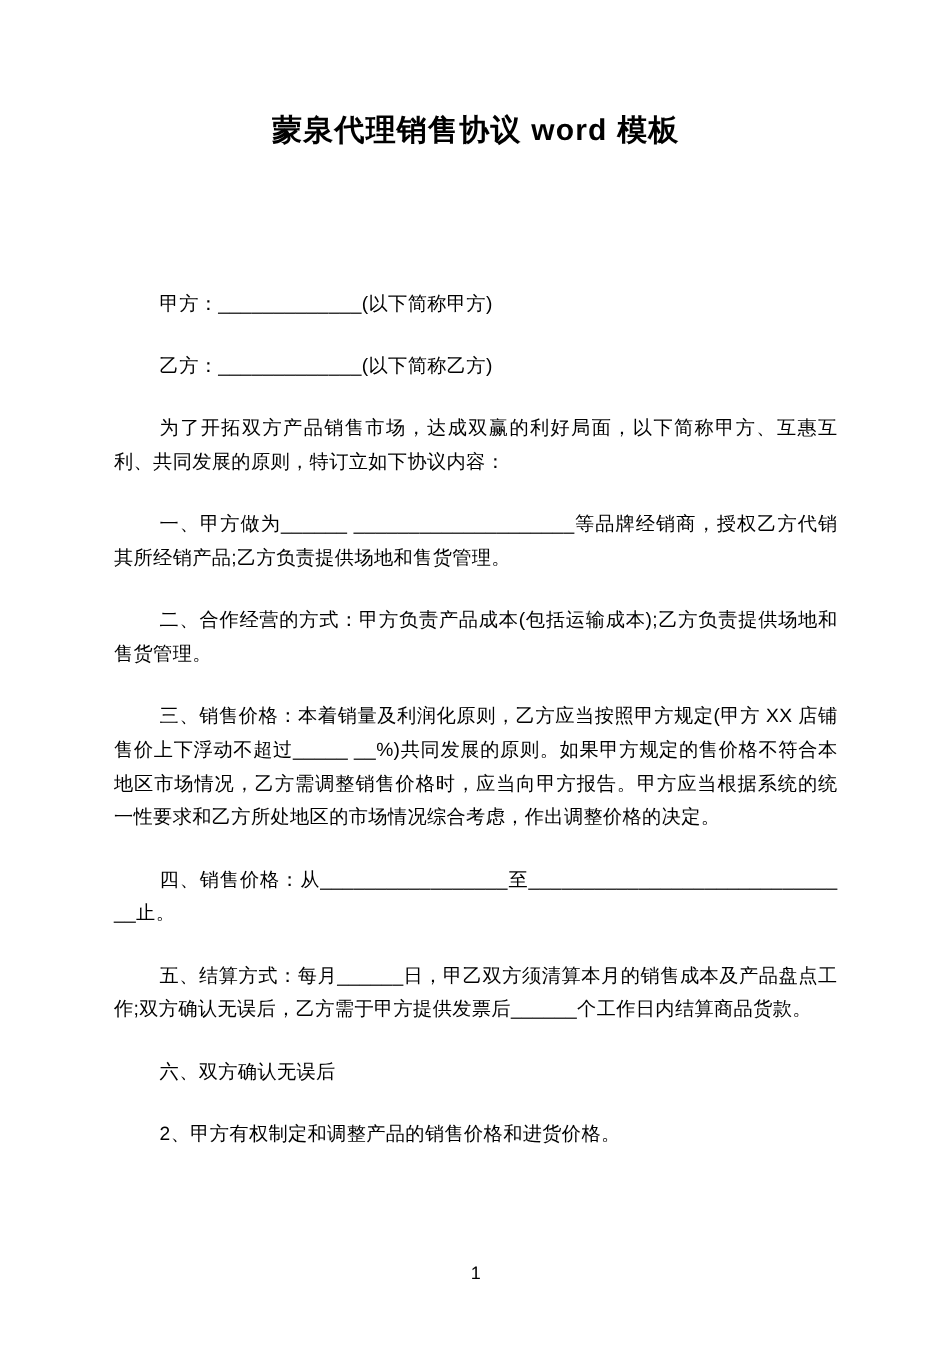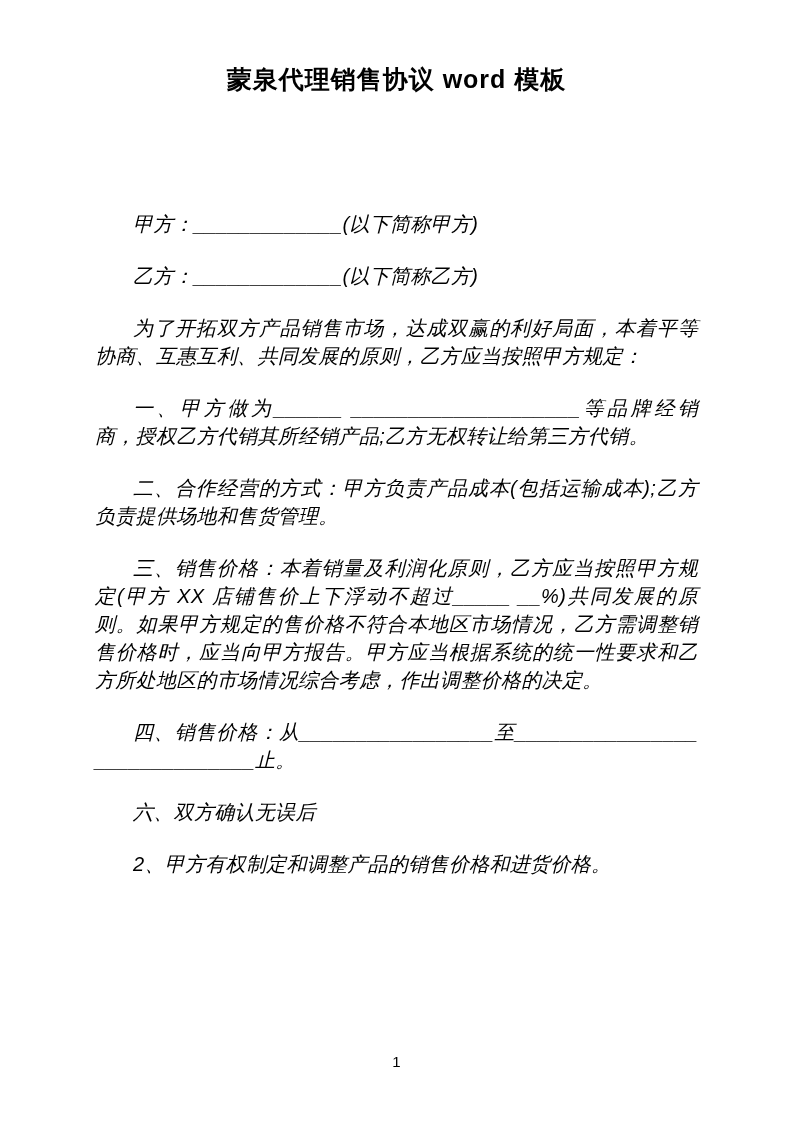--- a/index.html
+++ b/index.html
@@ -8,40 +8,39 @@
     background: #ffffff;
   }
   .page {
     position: relative;
     width: 793px;
     height: 1122px;
     box-sizing: border-box;
     background: #ffffff;
     color: #000000;
     font-family: "Liberation Sans", "DejaVu Sans", sans-serif;
-    padding: 59px 95px 0 95px;
+    padding: 89px 95px 0 95px;
     overflow: hidden;
   }
   .doc-title {
     margin: 0 0 111px 0;
     font-size: 25px;
     line-height: 40px;
     font-weight: bold;
     text-align: center;
     letter-spacing: 1px;
   }
   .para {
     margin: 0 0 24px 0;
-    font-size: 20px;
+    font-size: 16px;
     line-height: 28px;
     text-align: justify;
     text-indent: 38px;
     letter-spacing: 0.3px;
     word-break: break-all;
-    font-style: italic;
   }
   .page-footer {
     position: absolute;
     left: 0;
     right: 0;
     top: 1051px;
     text-align: center;
     font-size: 15px;
     line-height: 22px;
   }
@@ -49,25 +48,26 @@
 </head>
 <body>
 
 <div class="page">
 
   <h1 class="doc-title">蒙泉代理销售协议 word 模板</h1>
 
   <div>
     <p class="para">甲方：_____________(以下简称甲方)</p>
     <p class="para">乙方：_____________(以下简称乙方)</p>
-    <p class="para">为了开拓双方产品销售市场，达成双赢的利好局面，本着平等协商、互惠互利、共同发展的原则，乙方应当按照甲方规定：</p>
-    <p class="para">一、甲方做为______ ____________________等品牌经销商，授权乙方代销其所经销产品;乙方无权转让给第三方代销。</p>
+    <p class="para">为了开拓双方产品销售市场，达成双赢的利好局面，以下简称甲方、互惠互利、共同发展的原则，特订立如下协议内容：</p>
+    <p class="para">一、甲方做为______ ____________________等品牌经销商，授权乙方代销其所经销产品;乙方负责提供场地和售货管理。</p>
     <p class="para">二、合作经营的方式：甲方负责产品成本(包括运输成本);乙方负责提供场地和售货管理。</p>
     <p class="para">三、销售价格：本着销量及利润化原则，乙方应当按照甲方规定(甲方 XX 店铺售价上下浮动不超过_____ __%)共同发展的原则。如果甲方规定的售价格不符合本地区市场情况，乙方需调整销售价格时，应当向甲方报告。甲方应当根据系统的统一性要求和乙方所处地区的市场情况综合考虑，作出调整价格的决定。</p>
     <p class="para">四、销售价格：从_________________至______________________________止。</p>
+    <p class="para">五、结算方式：每月______日，甲乙双方须清算本月的销售成本及产品盘点工作;双方确认无误后，乙方需于甲方提供发票后______个工作日内结算商品货款。</p>
     <p class="para">六、双方确认无误后</p>
     <p class="para">2、甲方有权制定和调整产品的销售价格和进货价格。</p>
   </div>
 
   <div class="page-footer">
     <span>1</span>
   </div>
 
 </div>
 

